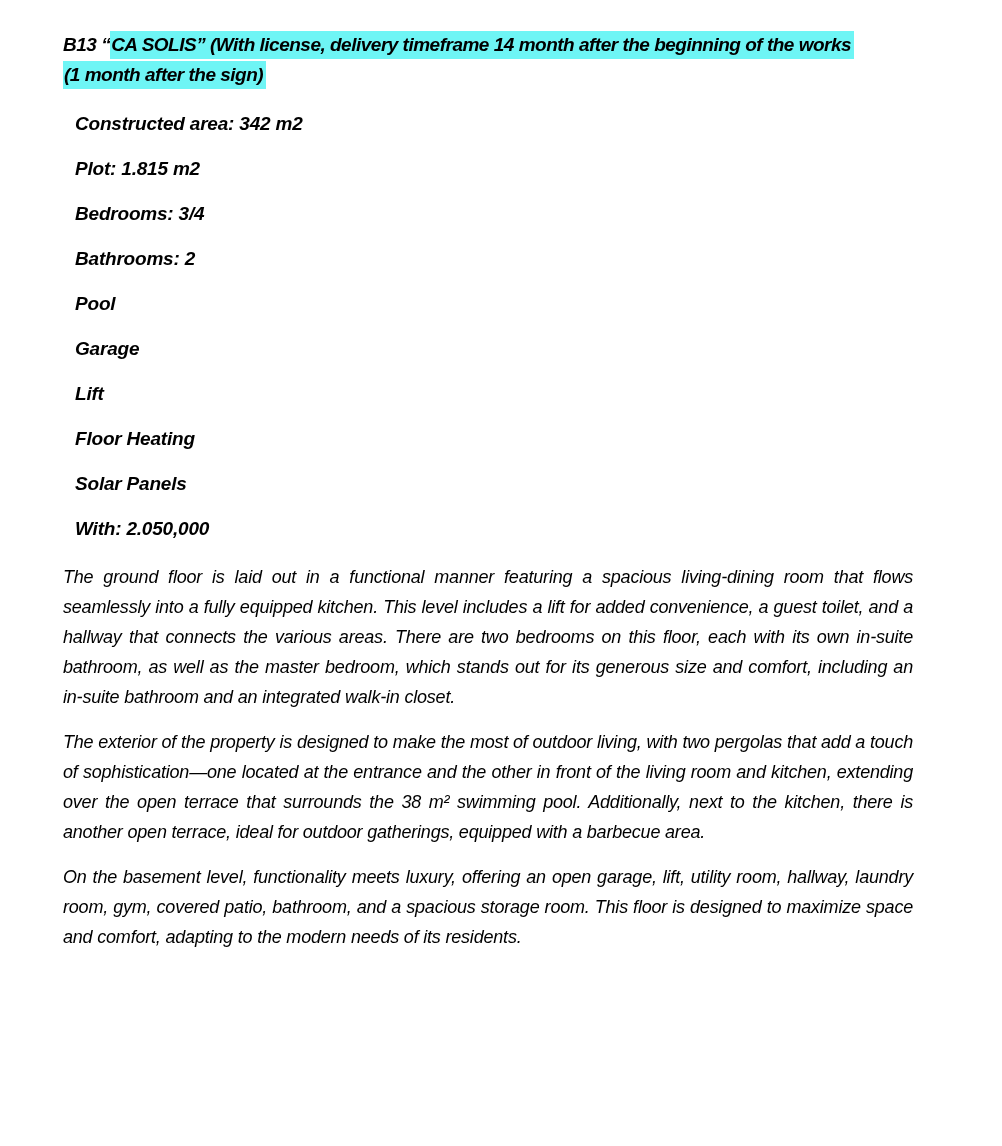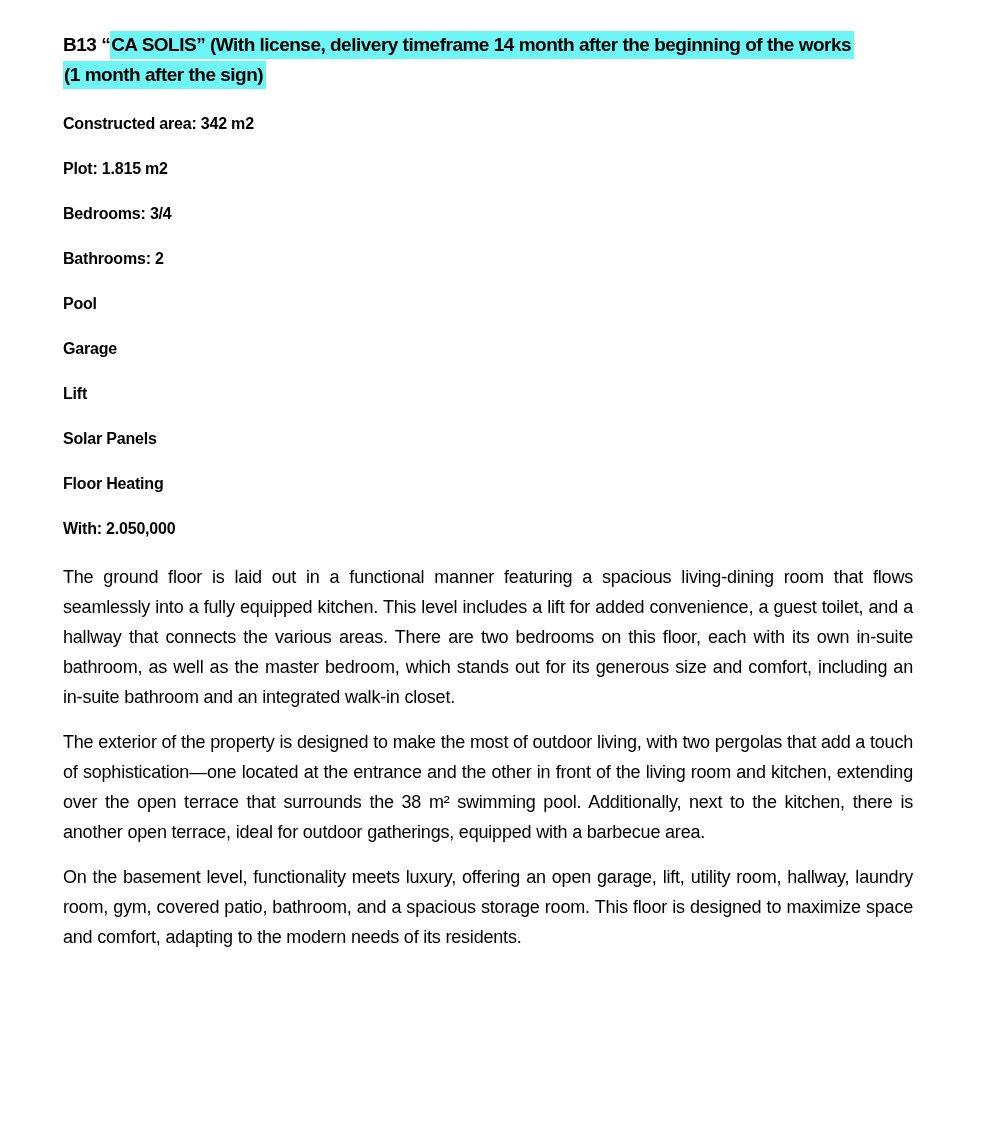--- a/index.html
+++ b/index.html
@@ -8,39 +8,40 @@
   body {
     width: 1002px; height: 1146px;
     background: var(--paper);
     color: var(--ink);
     font-family: "Liberation Sans", sans-serif;
     overflow: hidden;
   }
   .page {
     width: 1002px; height: 1146px;
     padding: 30px 89px 8px 63px;
+    font-style: italic;
   }
   .heading {
     margin: 0 0 22px 0;
     font-size: 19px;
     font-weight: 700;
   }
   .hline {
     line-height: 30px;
     letter-spacing: -0.5px;
     white-space: nowrap;
   }
   mark.hl {
     background: var(--hl);
     color: var(--ink);
     padding: 3px 3px 4px 1px;
   }
   .detail {
-    margin: 0 0 22px 0;
-    font-size: 16px;
+    margin: 0 0 22px 12px;
+    font-size: 19px;
     font-weight: 700;
     line-height: 23px;
     letter-spacing: -0.2px;
   }
   .para {
     margin: 0 0 15px 0;
     font-size: 18px;
     font-weight: 400;
     line-height: 30px;
     letter-spacing: -0.2px;
@@ -57,21 +58,21 @@
     <div class="hline"><mark class="hl">(1 month after the sign)</mark></div>
   </h1>
 
   <p class="detail">Constructed area: 342 m2</p>
   <p class="detail">Plot: 1.815 m2</p>
   <p class="detail">Bedrooms: 3/4</p>
   <p class="detail">Bathrooms: 2</p>
   <p class="detail">Pool</p>
   <p class="detail">Garage</p>
   <p class="detail">Lift</p>
+  <p class="detail">Floor Heating</p>
   <p class="detail">Solar Panels</p>
-  <p class="detail">Floor Heating</p>
   <p class="detail">With: 2.050,000</p>
 
   <p class="para">The ground floor is laid out in a functional manner featuring a spacious living-dining room that flows seamlessly into a fully equipped kitchen. This level includes a lift for added convenience, a guest toilet, and a hallway that connects the various areas. There are two bedrooms on this floor, each with its own in-suite bathroom, as well as the master bedroom, which stands out for its generous size and comfort, including an in-suite bathroom and an integrated walk-in closet.</p>
   <p class="para">The exterior of the property is designed to make the most of outdoor living, with two pergolas that add a touch of sophistication—one located at the entrance and the other in front of the living room and kitchen, extending over the open terrace that surrounds the 38 m² swimming pool. Additionally, next to the kitchen, there is another open terrace, ideal for outdoor gatherings, equipped with a barbecue area.</p>
   <p class="para">On the basement level, functionality meets luxury, offering an open garage, lift, utility room, hallway, laundry room, gym, covered patio, bathroom, and a spacious storage room. This floor is designed to maximize space and comfort, adapting to the modern needs of its residents.</p>
 
 </div>
 
 </body></html>

